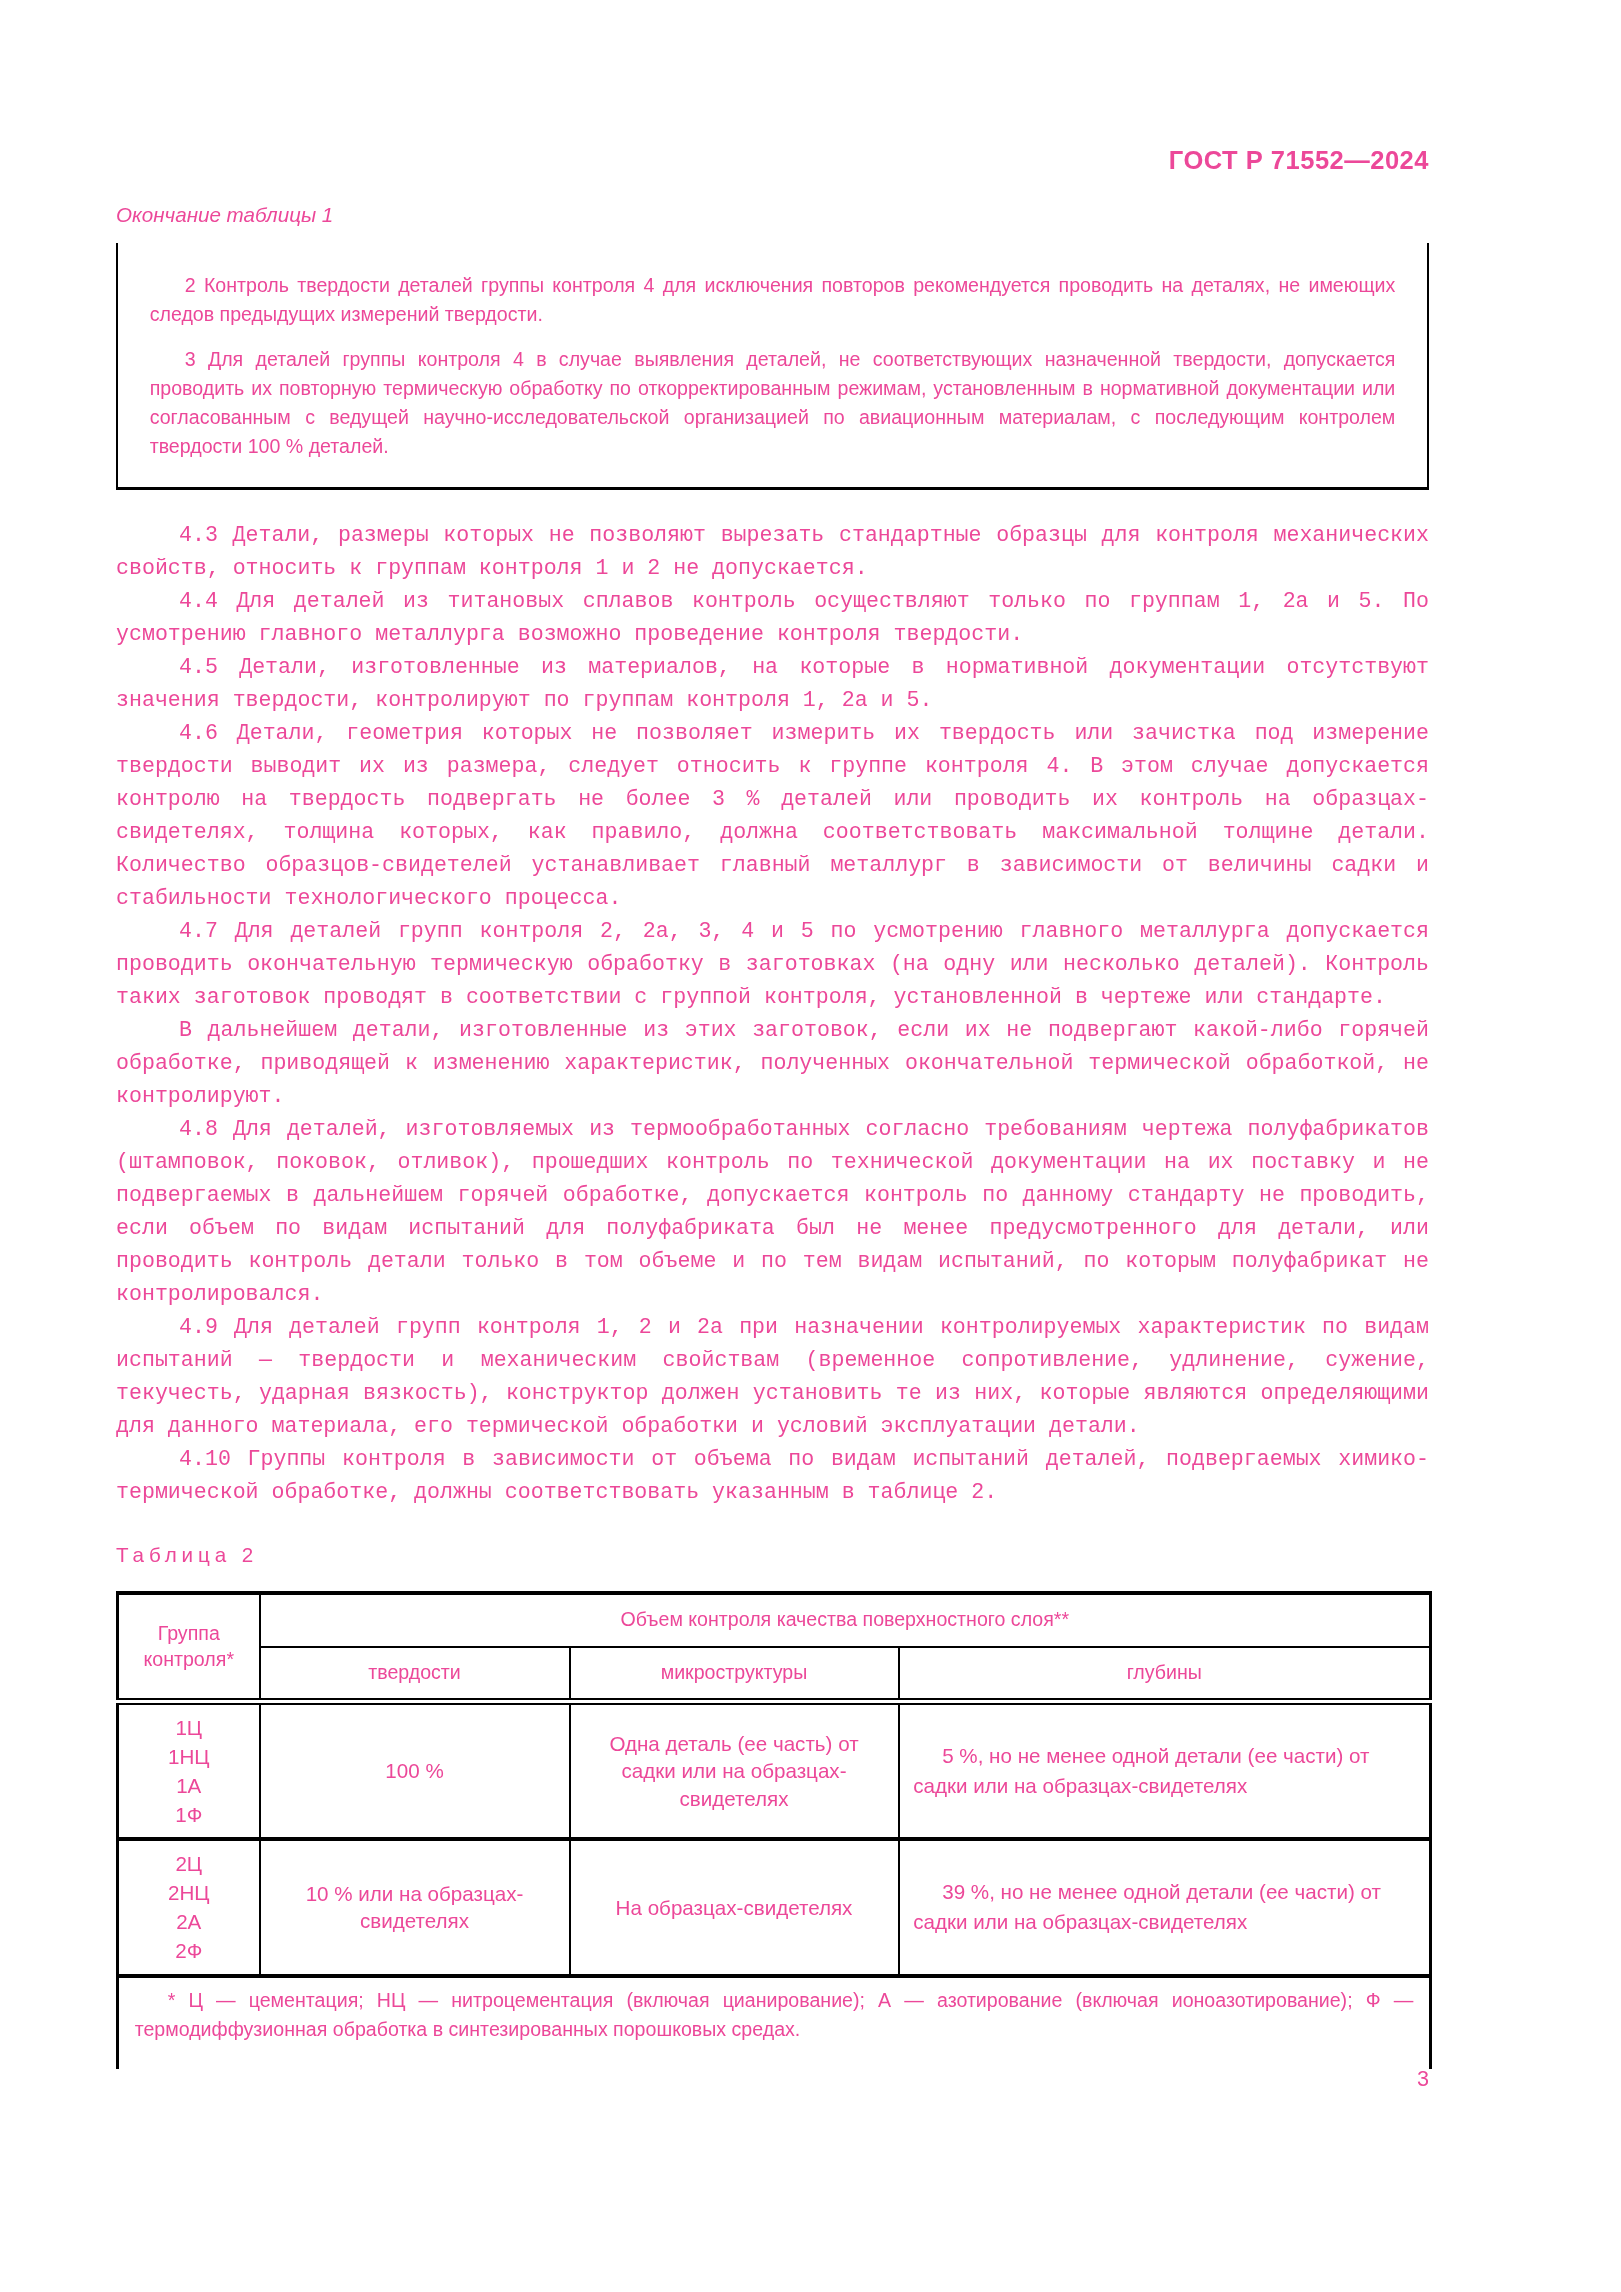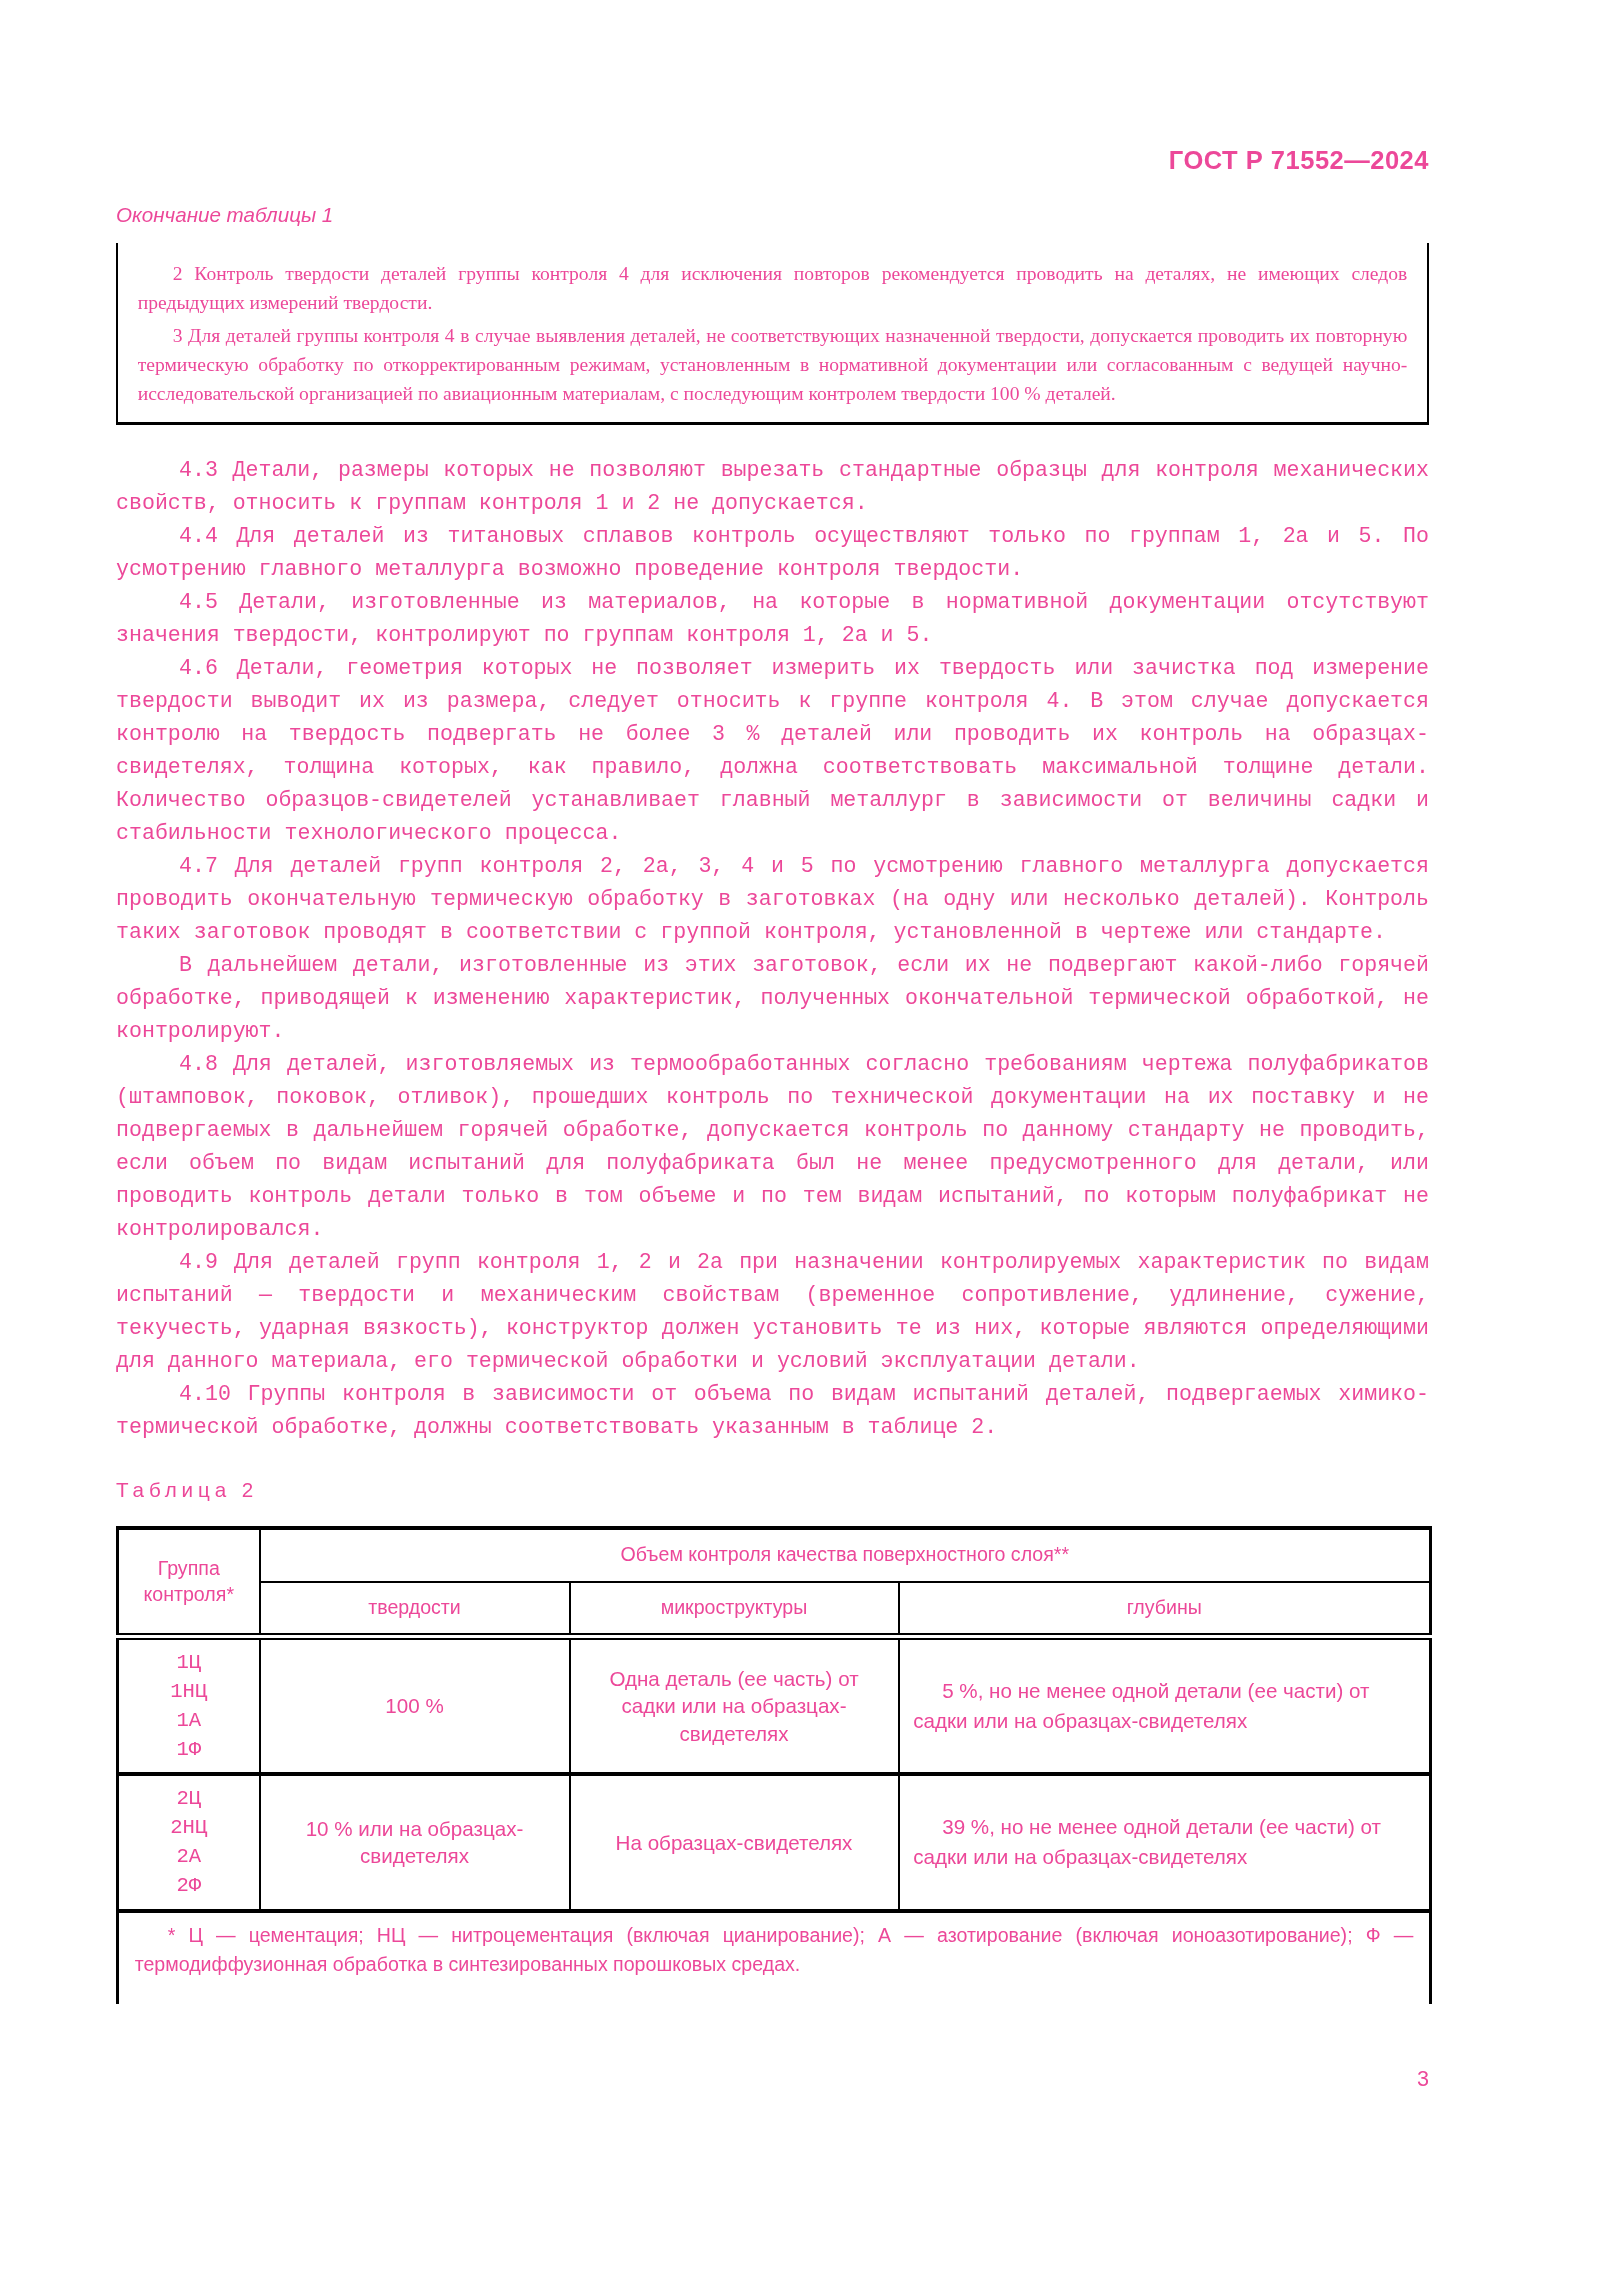--- a/index.html
+++ b/index.html
@@ -35,23 +35,22 @@
     margin-top: 15.7px;
     border-left: 2.9px solid #000;
     border-right: 2.9px solid #000;
     border-bottom: 3.9px solid #000;
     padding: 11.8px 15.7px 9.8px 15.7px;
     font-size: 19.6px;
     line-height: 29px;
     text-align: justify;
   }
   .note {
-    margin: 4px;
+    margin: 16px;
     text-indent: 35px;
-    font-family: Liberation Serif, serif;
   }
   .body-text {
     margin-top: 29px;
     font-size: 21.6px;
     line-height: 33px;
     text-align: justify;
     font-family: Liberation Mono, monospace;
   }
   .para {
     margin: 0;
@@ -80,21 +79,21 @@
   }
   .t2 .hrow1 th { border-top: 4.9px solid #000; height: 43px; font-size: 19.6px; }
   .t2 .hrow2 th { border-bottom: 7.8px double #000; height: 43px; font-size: 19.6px; }
   .t2 .c-group {
     border-left: 3.9px solid #000;
     border-bottom: 7.8px double #000;
     font-size: 19.6px;
     line-height: 25.5px;
   }
   .t2 .c-span { border-right: 3.9px solid #000; }
-  .t2 .outer-l { border-left: 3.9px solid #000; font-family: Liberation Mono, monospace; }
+  .t2 .outer-l { border-left: 3.9px solid #000; }
   .t2 .outer-r { border-right: 3.9px solid #000; }
   .t2 .drow td { border-bottom: 4.9px solid #000; }
   .t2 .drow { height: 137px; }
   .t2 .groups div { line-height: 29px; }
   .t2 td.depth {
     text-align: left;
     text-indent: 29px;
     padding: 7.8px 13.7px;
     line-height: 30px;
     margin-left: 37px;

